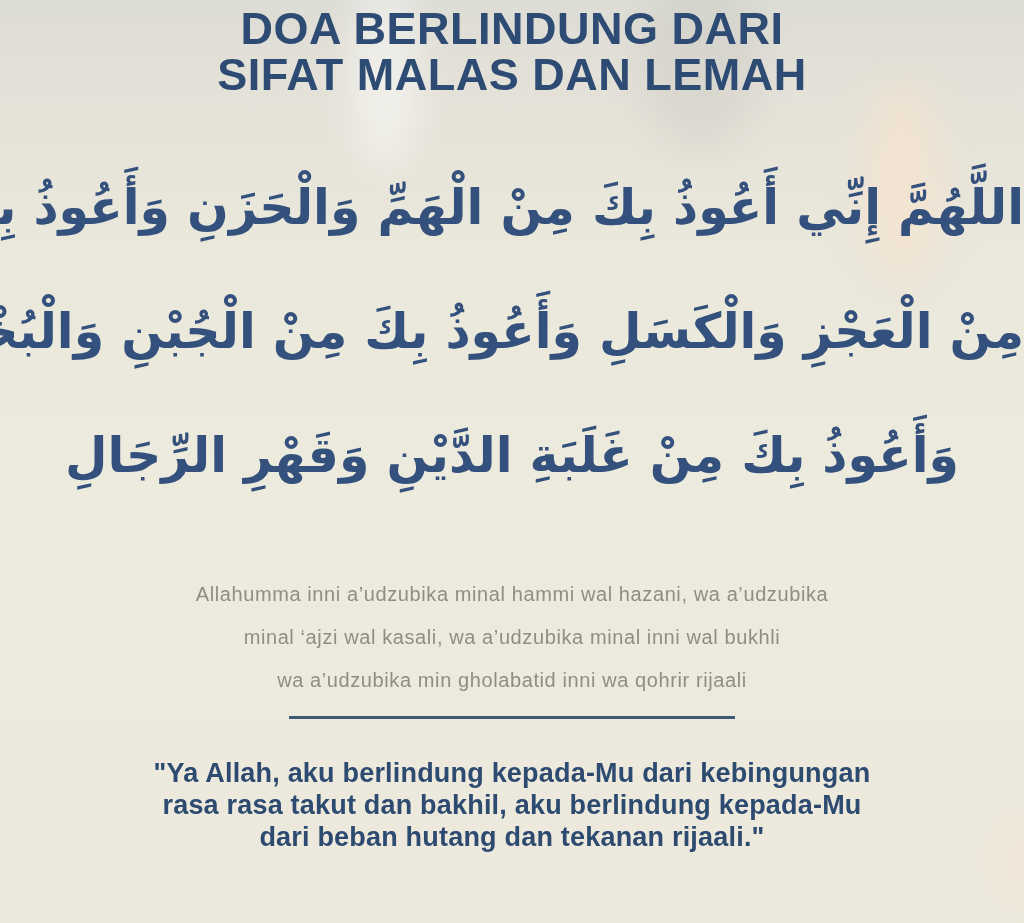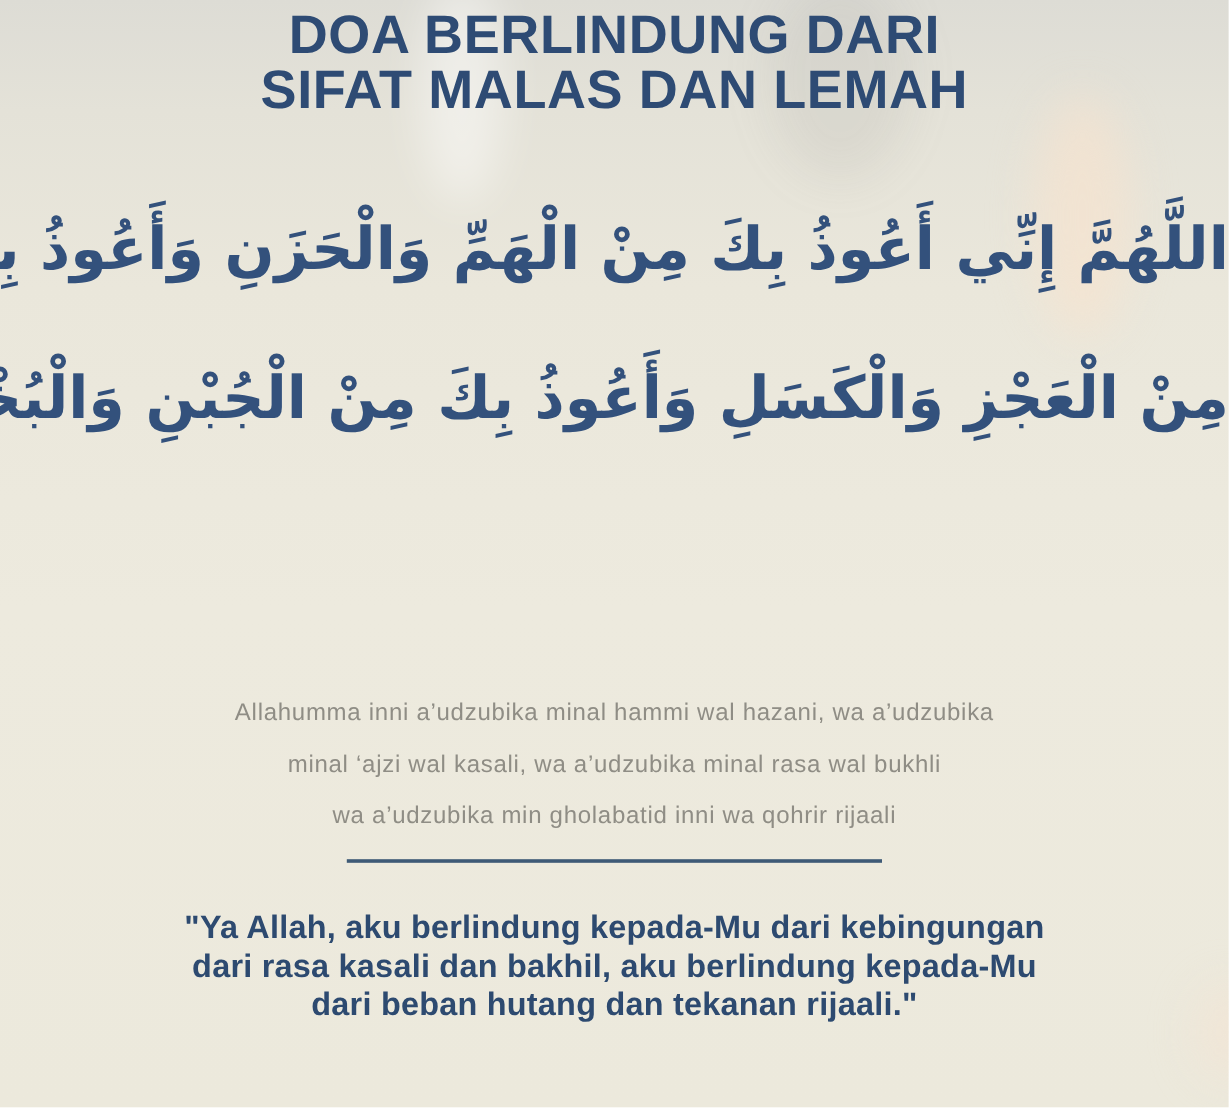--- a/index.html
+++ b/index.html
@@ -78,29 +78,30 @@
   <div class="spot band-light"></div>
 
   <div class="title">
     <div class="line">DOA BERLINDUNG DARI</div>
     <div class="line">SIFAT MALAS DAN LEMAH</div>
   </div>
 
   <div class="arabic" lang="ar" dir="rtl">
     <div class="line">اللَّهُمَّ إِنِّي أَعُوذُ بِكَ مِنْ الْهَمِّ وَالْحَزَنِ وَأَعُوذُ بِكَ</div>
     <div class="line">مِنْ الْعَجْزِ وَالْكَسَلِ وَأَعُوذُ بِكَ مِنْ الْجُبْنِ وَالْبُخْلِ</div>
+    <div class="line">وَأَعُوذُ بِكَ مِنْ غَلَبَةِ الدَّيْنِ وَقَهْرِ الرِّجَالِ</div>
   </div>
 
   <div class="translit">
     <div class="line">Allahumma inni a’udzubika minal hammi wal hazani, wa a’udzubika</div>
-    <div class="line">minal ‘ajzi wal kasali, wa a’udzubika minal rasa wal bukhli</div>
+    <div class="line">minal ‘ajzi wal kasali, wa a’udzubika minal inni wal bukhli</div>
     <div class="line">wa a’udzubika min gholabatid inni wa qohrir rijaali</div>
   </div>
 
   <div class="divider"></div>
 
   <div class="translation">
     <div class="line">"Ya Allah, aku berlindung kepada-Mu dari kebingungan</div>
-    <div class="line">dari rasa kasali dan bakhil, aku berlindung kepada-Mu</div>
+    <div class="line">rasa rasa takut dan bakhil, aku berlindung kepada-Mu</div>
     <div class="line">dari beban hutang dan tekanan rijaali."</div>
   </div>
 
 </div>
 
 </body></html>

